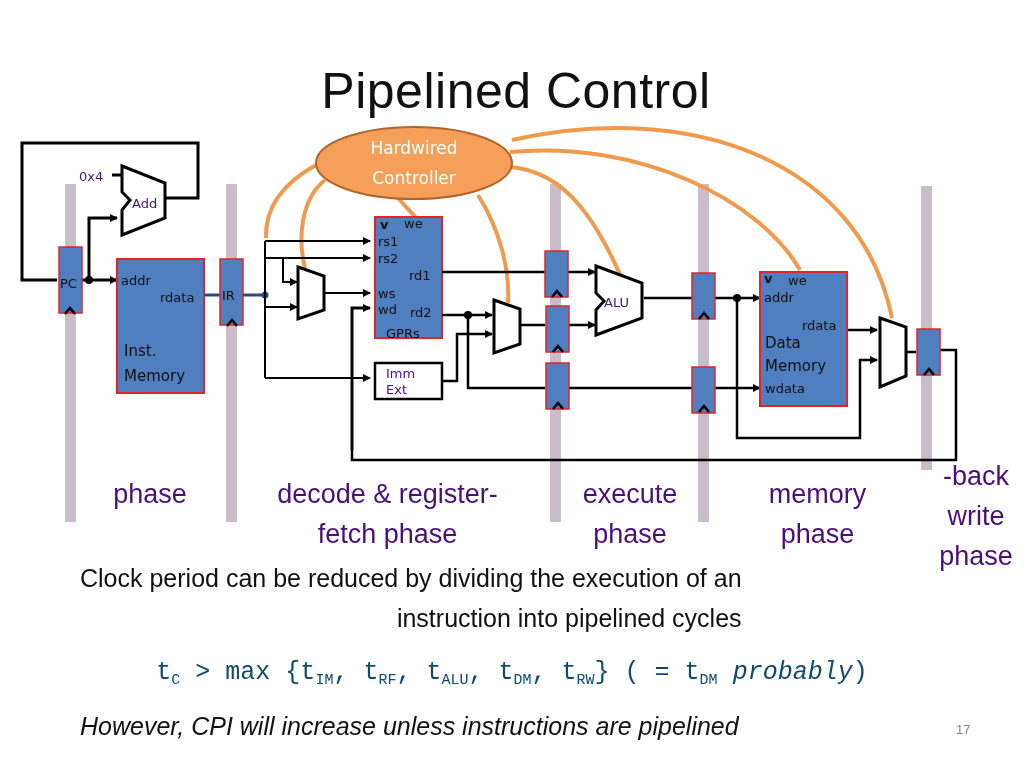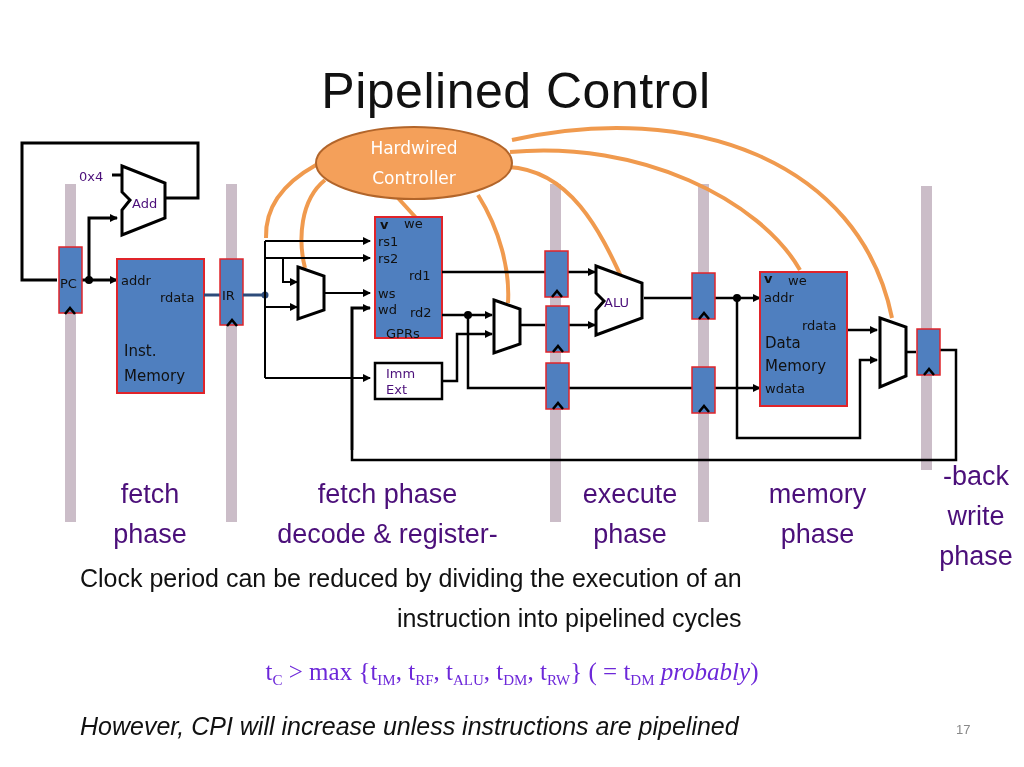--- a/index.html
+++ b/index.html
@@ -2,21 +2,21 @@
 <html><head>
 <meta charset="utf-8">
 <style>
   html, body { margin:0; padding:0; background:#ffffff; }
   body { width:1024px; height:767px; position:relative; overflow:hidden; font-family:"Liberation Sans", sans-serif; }
   #slide { position:absolute; left:0; top:0; width:1024px; height:767px; }
   .title { position:absolute; left:4px; width:1024px; top:62px; text-align:center; font-size:50px; color:#111; font-family:"Liberation Sans", sans-serif; letter-spacing:0.5px; }
   svg text { font-family:"DejaVu Sans", sans-serif; }
   .phase { position:absolute; color:#4b0f7a; font-size:27px; text-align:center; line-height:40px; font-family:"Liberation Sans", sans-serif; }
   .body-text { position:absolute; left:80px; color:#111; font-size:25px; line-height:40px; font-family:"Liberation Sans", sans-serif; }
-  .formula { position:absolute; left:0; width:1024px; top:658px; text-align:center; color:#6d28d9; font-size:25px; font-family:Liberation Serif, serif; }
+  .formula { position:absolute; left:0; width:1024px; top:658px; text-align:center; color:#0c4a6e; font-size:25px; font-family:Liberation Mono, monospace; }
   .formula sub { font-size:15px; vertical-align:-5px; }
   .formula i { font-style:italic; }
   .note { position:absolute; left:80px; top:712px; color:#111; font-size:25px; font-style:italic; font-family:"Liberation Sans", sans-serif; }
   .pagenum { position:absolute; left:945px; top:722px; color:#888; font-size:13px; font-family:"Liberation Sans", sans-serif;margin-left:11px; }
 </style>
 </head>
 <body>
 
 <div id="slide">
   <div class="title">Pipelined Control</div>
@@ -188,26 +188,25 @@
 
     <path d="M880,318 L906,327 L906,376 L880,387 Z" fill="#fff" stroke="#000" stroke-width="3"></path>
 
     <g>
       <rect x="917" y="329" width="23" height="46" fill="#4f7fbf" stroke="#e0242a" stroke-width="1.5"></rect>
       <path d="M924,375 L929,369 L934,375" fill="none" stroke="#000" stroke-width="2.5"></path>
     </g>
   </svg>
 
   <div class="phase" style="left:90px;top:474px;width:120px;">
-    <div>fetch</div>
     <div>phase</div>
   </div>
   <div class="phase" style="left:245px;top:474px;width:285px;">
+    <div>decode &amp; register-</div>
     <div>fetch phase</div>
-    <div>decode &amp; register-</div>
   </div>
   <div class="phase" style="left:565px;top:474px;width:130px;">
     <div>execute</div>
     <div>phase</div>
   </div>
   <div class="phase" style="left:745px;top:474px;width:145px;">
     <div>memory</div>
     <div>phase</div>
   </div>
   <div class="phase" style="left:928px;top:456px;width:96px;">

